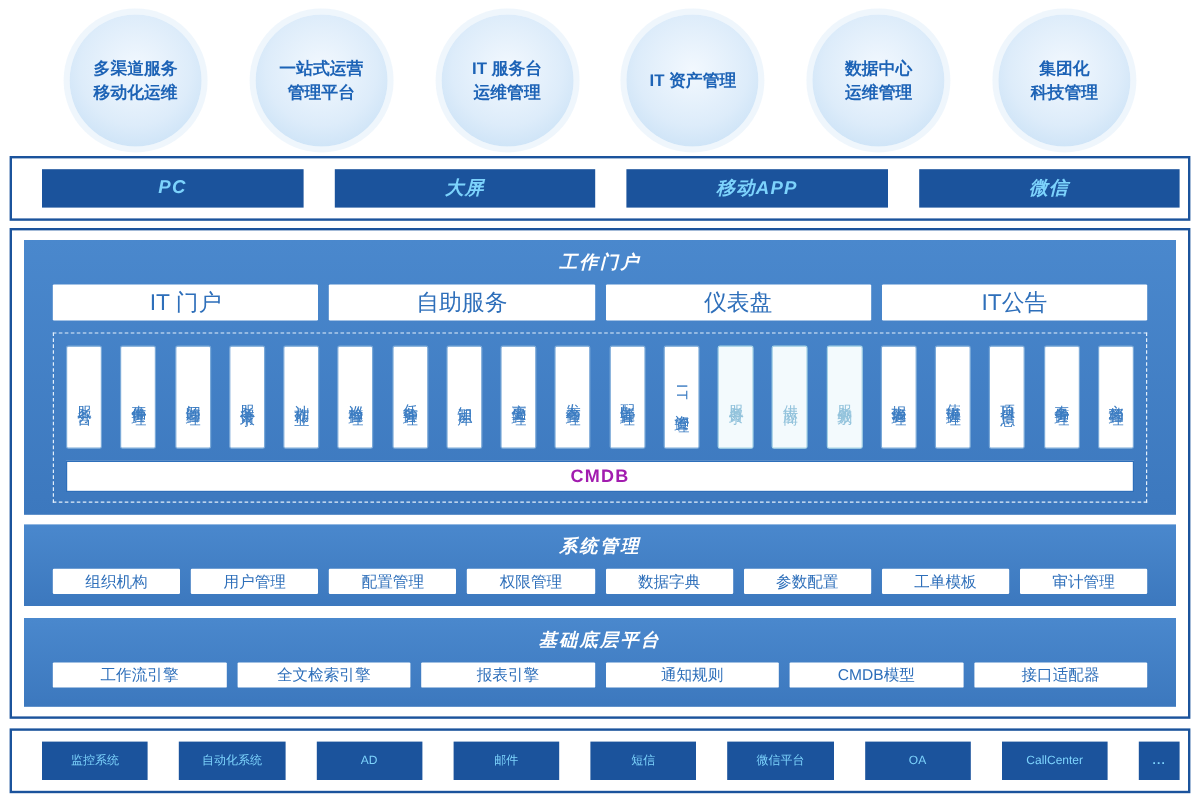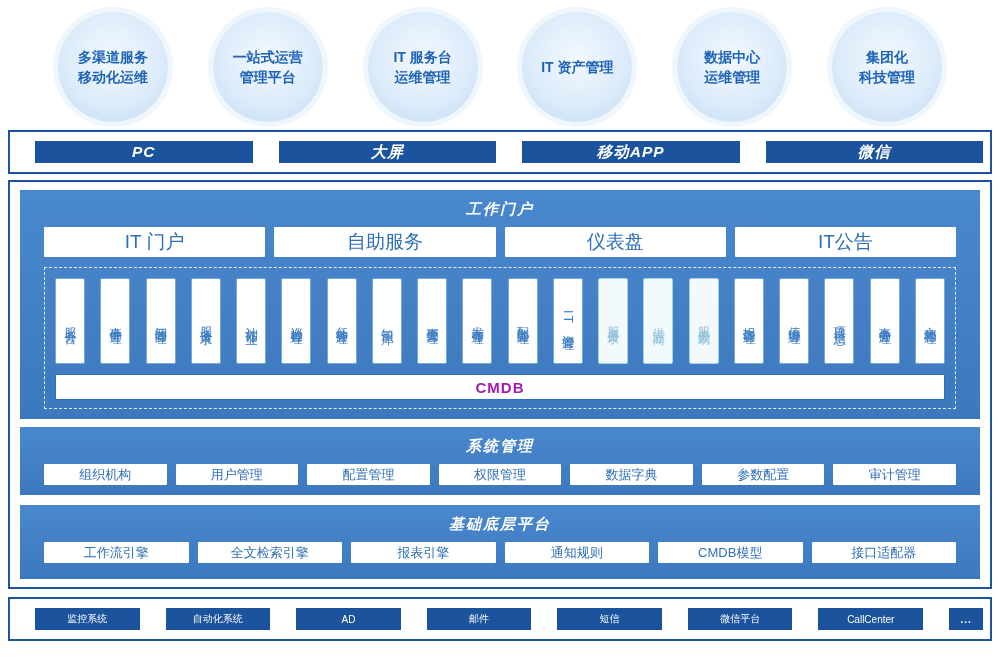--- a/index.html
+++ b/index.html
@@ -13,21 +13,21 @@
   .bubble { width:110px; height:110px; border-radius:50%;
     background:radial-gradient(circle at 50% 42%, #f2f8fe 0%, #ddecfa 55%, #c0dcf4 100%);
     box-shadow:0 0 0 5px rgba(198,224,246,0.28);
     display:flex; align-items:center; justify-content:center; text-align:center;
     color:#1d63b6; font-weight:bold; font-size:14px; line-height:1.45;
     white-space:pre-line; }
 
   
   .framed { margin:4px 8px 0; border:2px solid #1b539c; background:#fff;
     padding:9px 7px; display:flex; gap:8px; }
-  .dark-btn { flex:1; height:22px; background:#1b539c; color:#ffffff;
+  .dark-btn { flex:1; height:32px; background:#1b539c; color:#7dd3fc;
     display:flex; align-items:center; justify-content:center;margin-left:18px; }
   .channel-btn { font-weight:bold; font-style:italic; font-size:15.5px; letter-spacing:1px; }
 
   
   .main { margin:6px 8px 0; border:2px solid #1b539c; background:#fff; padding:8px 10px; }
   .block { background:linear-gradient(180deg,#4a88cd,#3c78be); padding:8px 24px 10px; }
   .block + .block { margin-top:8px; }
   .block.plat { margin-top:10px; padding-bottom:16px; }
   .block-title { text-align:center; color:#ffffff; font-weight:bold; font-style:italic;
     font-size:15px; letter-spacing:2px; line-height:18px; margin:2px 0 9px; }
@@ -119,20 +119,21 @@
 
     <div class="block">
       <div class="block-title">系统管理</div>
       <div class="row small">
         <div class="white-btn">组织机构</div>
         <div class="white-btn">用户管理</div>
         <div class="white-btn">配置管理</div>
         <div class="white-btn">权限管理</div>
         <div class="white-btn">数据字典</div>
         <div class="white-btn">参数配置</div>
+        <div class="white-btn">工单模板</div>
         <div class="white-btn">审计管理</div>
       </div>
     </div>
 
     <div class="block plat">
       <div class="block-title">基础底层平台</div>
       <div class="row small">
         <div class="white-btn">工作流引擎</div>
         <div class="white-btn">全文检索引擎</div>
         <div class="white-btn">报表引擎</div>
@@ -143,17 +144,18 @@
     </div>
   </div>
 
   <div class="framed integrations">
     <div class="dark-btn integration-btn">监控系统</div>
     <div class="dark-btn integration-btn">自动化系统</div>
     <div class="dark-btn integration-btn">AD</div>
     <div class="dark-btn integration-btn">邮件</div>
     <div class="dark-btn integration-btn">短信</div>
     <div class="dark-btn integration-btn">微信平台</div>
+    <div class="dark-btn integration-btn">OA</div>
     <div class="dark-btn integration-btn">CallCenter</div>
     <div class="dark-btn integration-btn dots-btn">...</div>
   </div>
 
 </div>
 
 </body></html>

